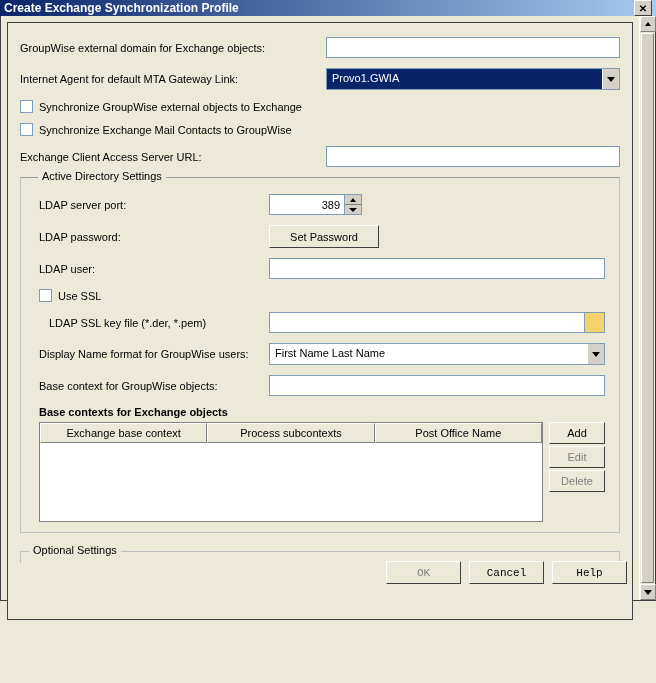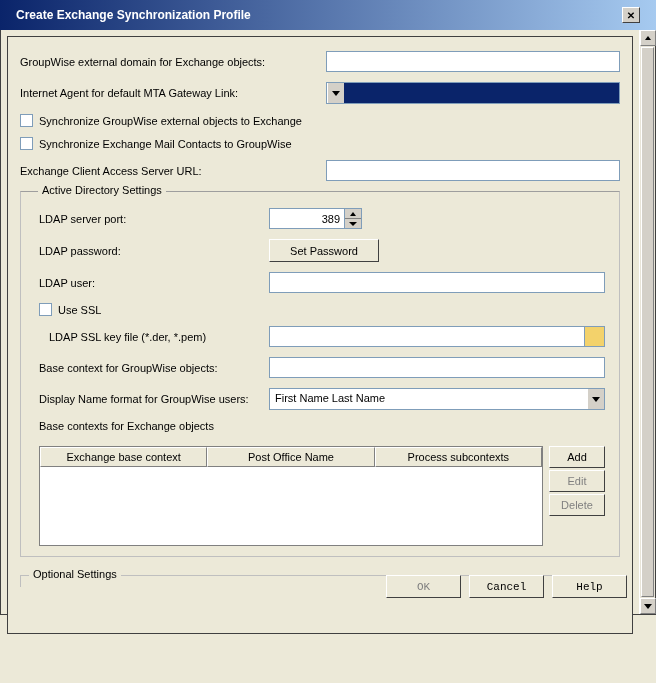--- a/index.html
+++ b/index.html
@@ -7,24 +7,24 @@
   font-family: Tahoma, Arial, sans-serif;
   font-size: 11px;
   background: #ece9d8;
   width: 656px;
   height: 683px;
   overflow: hidden;
 }
 .titlebar {
   background: linear-gradient(to right, #0a246a, #a6caf0);
   color: #fff;
-  height: 30px;
+  height: 16px;
   display: flex;
   align-items: center;
-  padding: 0 16px;
+  padding: 0 4px;
   font-weight: bold;
   font-size: 12px;
   justify-content: flex-end;
 }
 .titlebar .title { flex: 1; }
 .close-btn {
   width: 18px; height: 16px;
   background: #d4d0c8;
   border: 1px solid #fff;
   border-right-color: #404040;
@@ -166,21 +166,21 @@
 .spinner .sp:first-child { border-bottom:1px solid #808080; }
 .btn {
   height:23px; min-width:75px; padding:0 10px;
   background:#ece9d8;
   border:1px solid #404040;
   border-top-color:#fff; border-left-color:#fff;
   font:inherit; cursor:pointer;
 }
 .btn.small { min-width:56px; height:22px; }
 .btn:disabled, .btn.disabled { color:#808080; }
-.subgroup-label { margin-bottom:14px; }
+.subgroup-label { margin-bottom:4px;font-weight:bold; }
 .table-area { display:flex; gap:6px; }
 .grid {
   flex:1; height:100px;
   border:1px solid #808080;
   background:#7f1d1d;
   display:flex; flex-direction:column;
 }
 .grid-header { display:flex; }
 .grid-header .col {
   flex:1; height:20px;
@@ -231,20 +231,21 @@
     <div class="inner-panel">
 
       <div class="row">
         <div class="lbl">GroupWise external domain for Exchange objects:</div>
         <div class="ctl"><input type="text" class="field" value="" style=""></div>
       </div>
 
       <div class="row">
         <div class="lbl">Internet Agent for default MTA Gateway Link:</div>
         <div class="dropdown">
+          <div class="dd-text">Provo1.GWIA</div>
           <div class="dd-btn">
               <div class="triangle-down"></div>
             </div>
         </div>
       </div>
 
       <div class="chk-row">
         <div class="checkbox"></div>
         <span>Synchronize GroupWise external objects to Exchange</span>
       </div>
@@ -297,41 +298,41 @@
 
         <div class="ad-row" style="padding-left:10px">
           <div class="lbl" style="width:220px">LDAP SSL key file (*.der, *.pem)</div>
           <div class="field-wrap">
             <input type="text" class="field" value="" style="">
             <div class="browse-icon-btn"></div>
           </div>
         </div>
 
         <div class="ad-row">
-          <div class="lbl">Base context for GroupWise objects:</div>
-          <div class="ctl"><input type="text" class="field" value="" style=""></div>
-        </div>
-
-        <div class="ad-row">
           <div class="lbl">Display Name format for GroupWise users:</div>
           <div class="dropdown2">
             <div class="dd-text">First Name Last Name</div>
             <div class="dd-btn">
                 <div class="triangle-down"></div>
               </div>
           </div>
         </div>
 
+        <div class="ad-row">
+          <div class="lbl">Base context for GroupWise objects:</div>
+          <div class="ctl"><input type="text" class="field" value="" style=""></div>
+        </div>
+
         <div class="subgroup-label">Base contexts for Exchange objects</div>
         <div class="table-area">
           <div class="grid">
             <div class="grid-header">
               <div class="col">Exchange base context</div>
+              <div class="col">Process subcontexts</div>
               <div class="col">Post Office Name</div>
-              <div class="col">Process subcontexts</div>
             </div>
             <div class="grid-body"></div>
           </div>
           <div class="side-btns">
             <button class="btn small">Add</button>
             <button class="btn small disabled">Edit</button>
             <button class="btn small disabled">Delete</button>
           </div>
         </div>
       </div>

